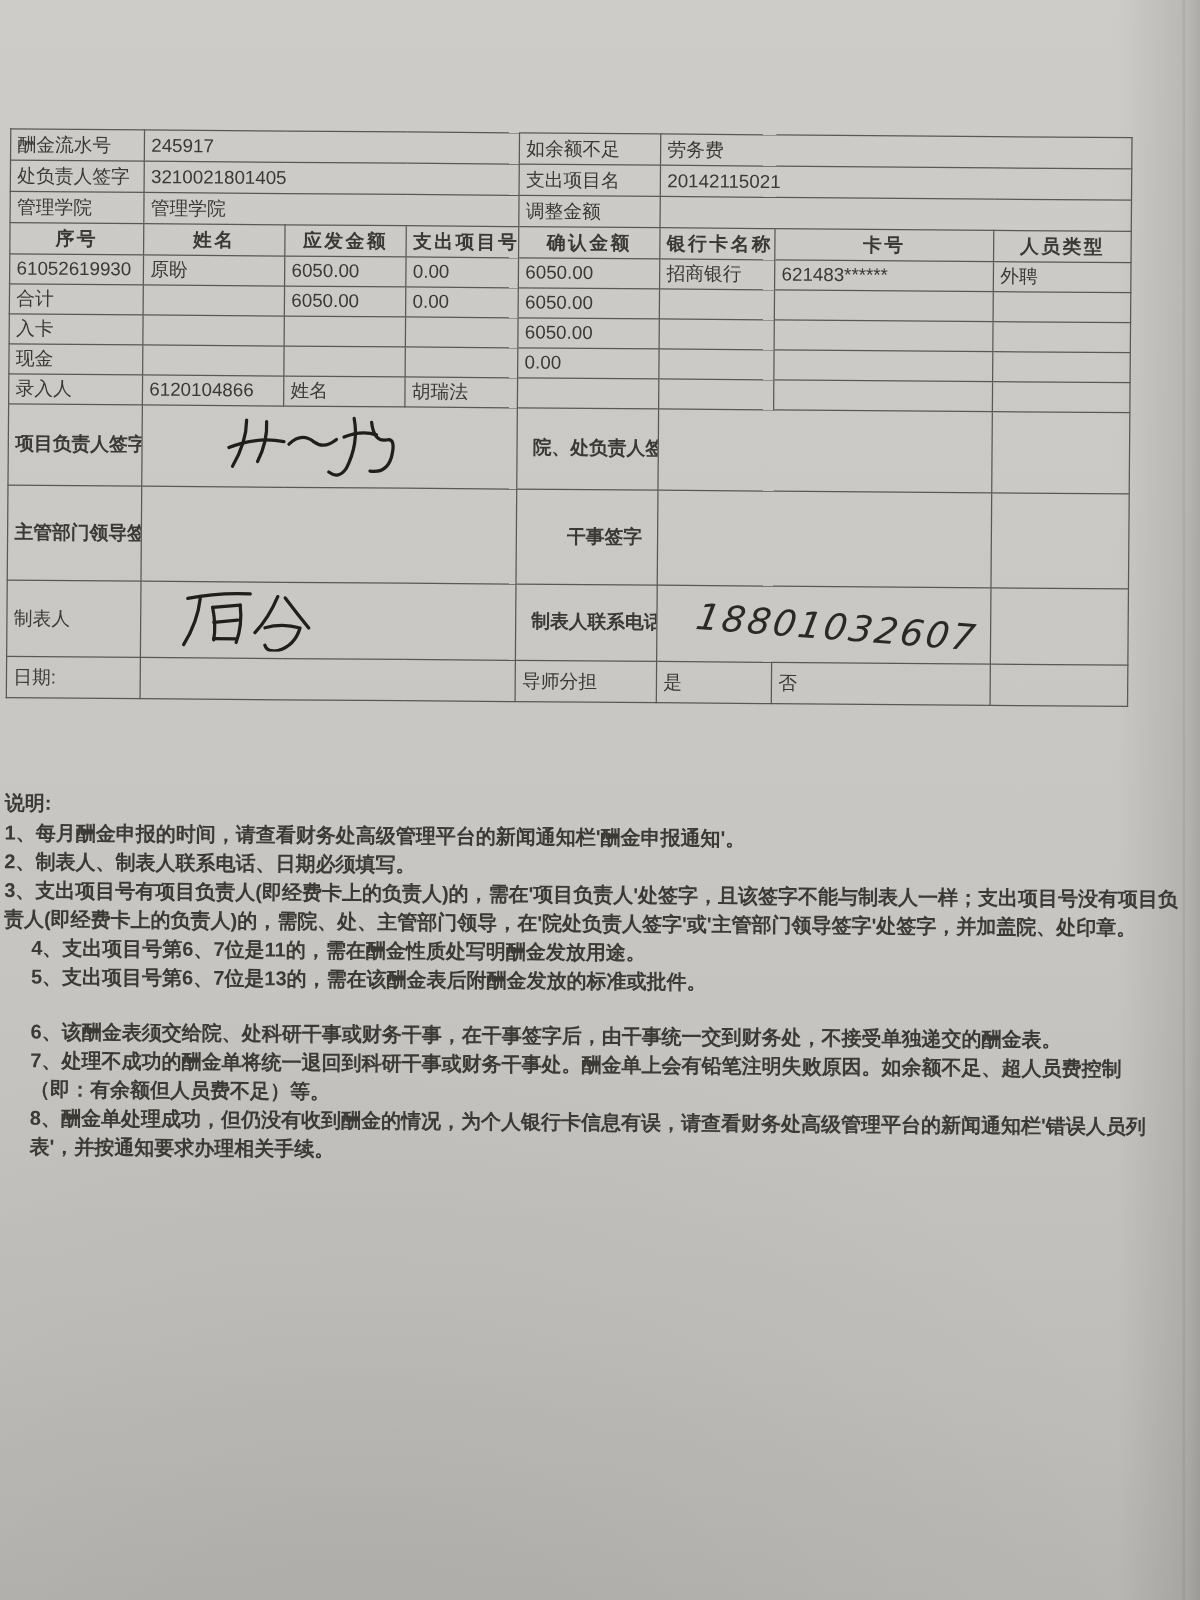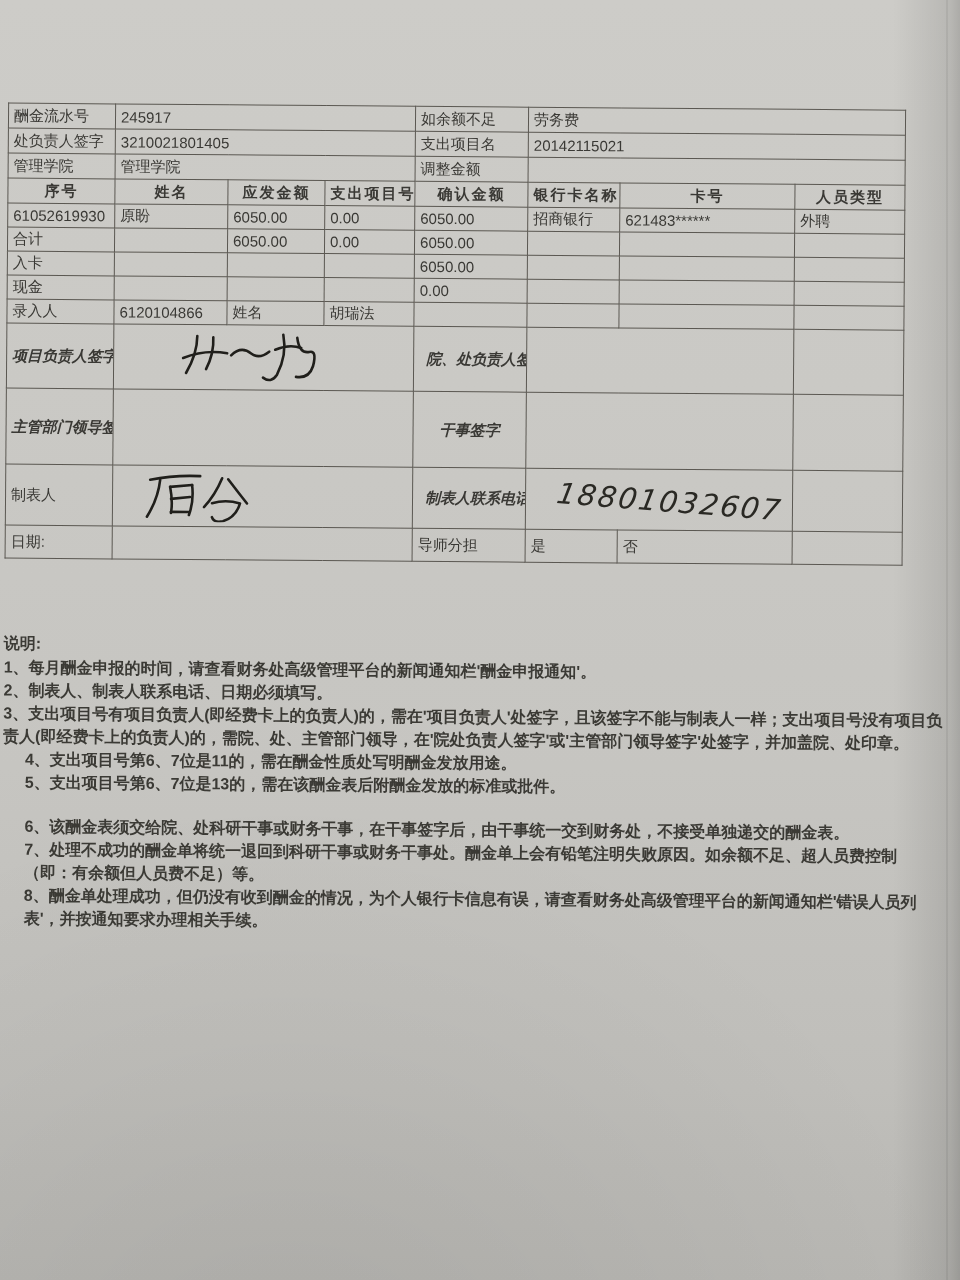--- a/index.html
+++ b/index.html
@@ -12,21 +12,21 @@
       linear-gradient(to bottom,#cdccc8 0%,#cac9c5 30%,#c6c5c1 60%,#bfbeba 85%,#b8b7b3 100%);
   }
   .fold{position:absolute;top:0;bottom:0;right:12px;width:2px;background:rgba(0,0,0,0.06);}
   .doc{position:absolute;inset:0;transform:rotate(0.45deg);transform-origin:60px 120px;color:#343330;}
 
   table.form{position:absolute;left:8px;top:103px;width:897px;border-collapse:collapse;table-layout:fixed;}
   table.form td{border:1px solid #5b5852;padding:1px 5px;font-size:15px;height:21px;overflow:hidden;white-space:nowrap;color:#3a3935;}
   td.lbl{font-weight:normal;font-size:16px;color:#33322d;white-space:normal;}
   td.hdr{font-weight:bold;font-size:16px;text-align:center;letter-spacing:2px;color:#33322d;}
   td.num{padding-right:10px;}
-  td.siglbl{font-weight:bold;font-size:16px;text-align:center;white-space:normal;line-height:1.3;padding:0 14px;font-style:italic;}
+  td.siglbl{font-weight:bold;font-size:16px;text-align:right;white-space:normal;line-height:1.3;padding:0 14px;}
   td.siglbl.r{padding:0 12px;}
   .sigbox{position:relative;height:100%;}
   .phone{
     display:inline-block;font-family:"DejaVu Sans",sans-serif;font-style:italic;
     font-size:29px;letter-spacing:2px;color:#2a2924;transform:rotate(4deg) skewX(-6deg);
     margin:4px 0 0 26px;font-weight:normal;
   }
   svg.hand{stroke:#201f1b;stroke-width:2.6;fill:none;stroke-linecap:round;stroke-linejoin:round;}
 
   .notes{position:absolute;left:8px;top:632px;width:940px;font-size:16px;font-weight:600;color:#3b3a35;line-height:23px;}

